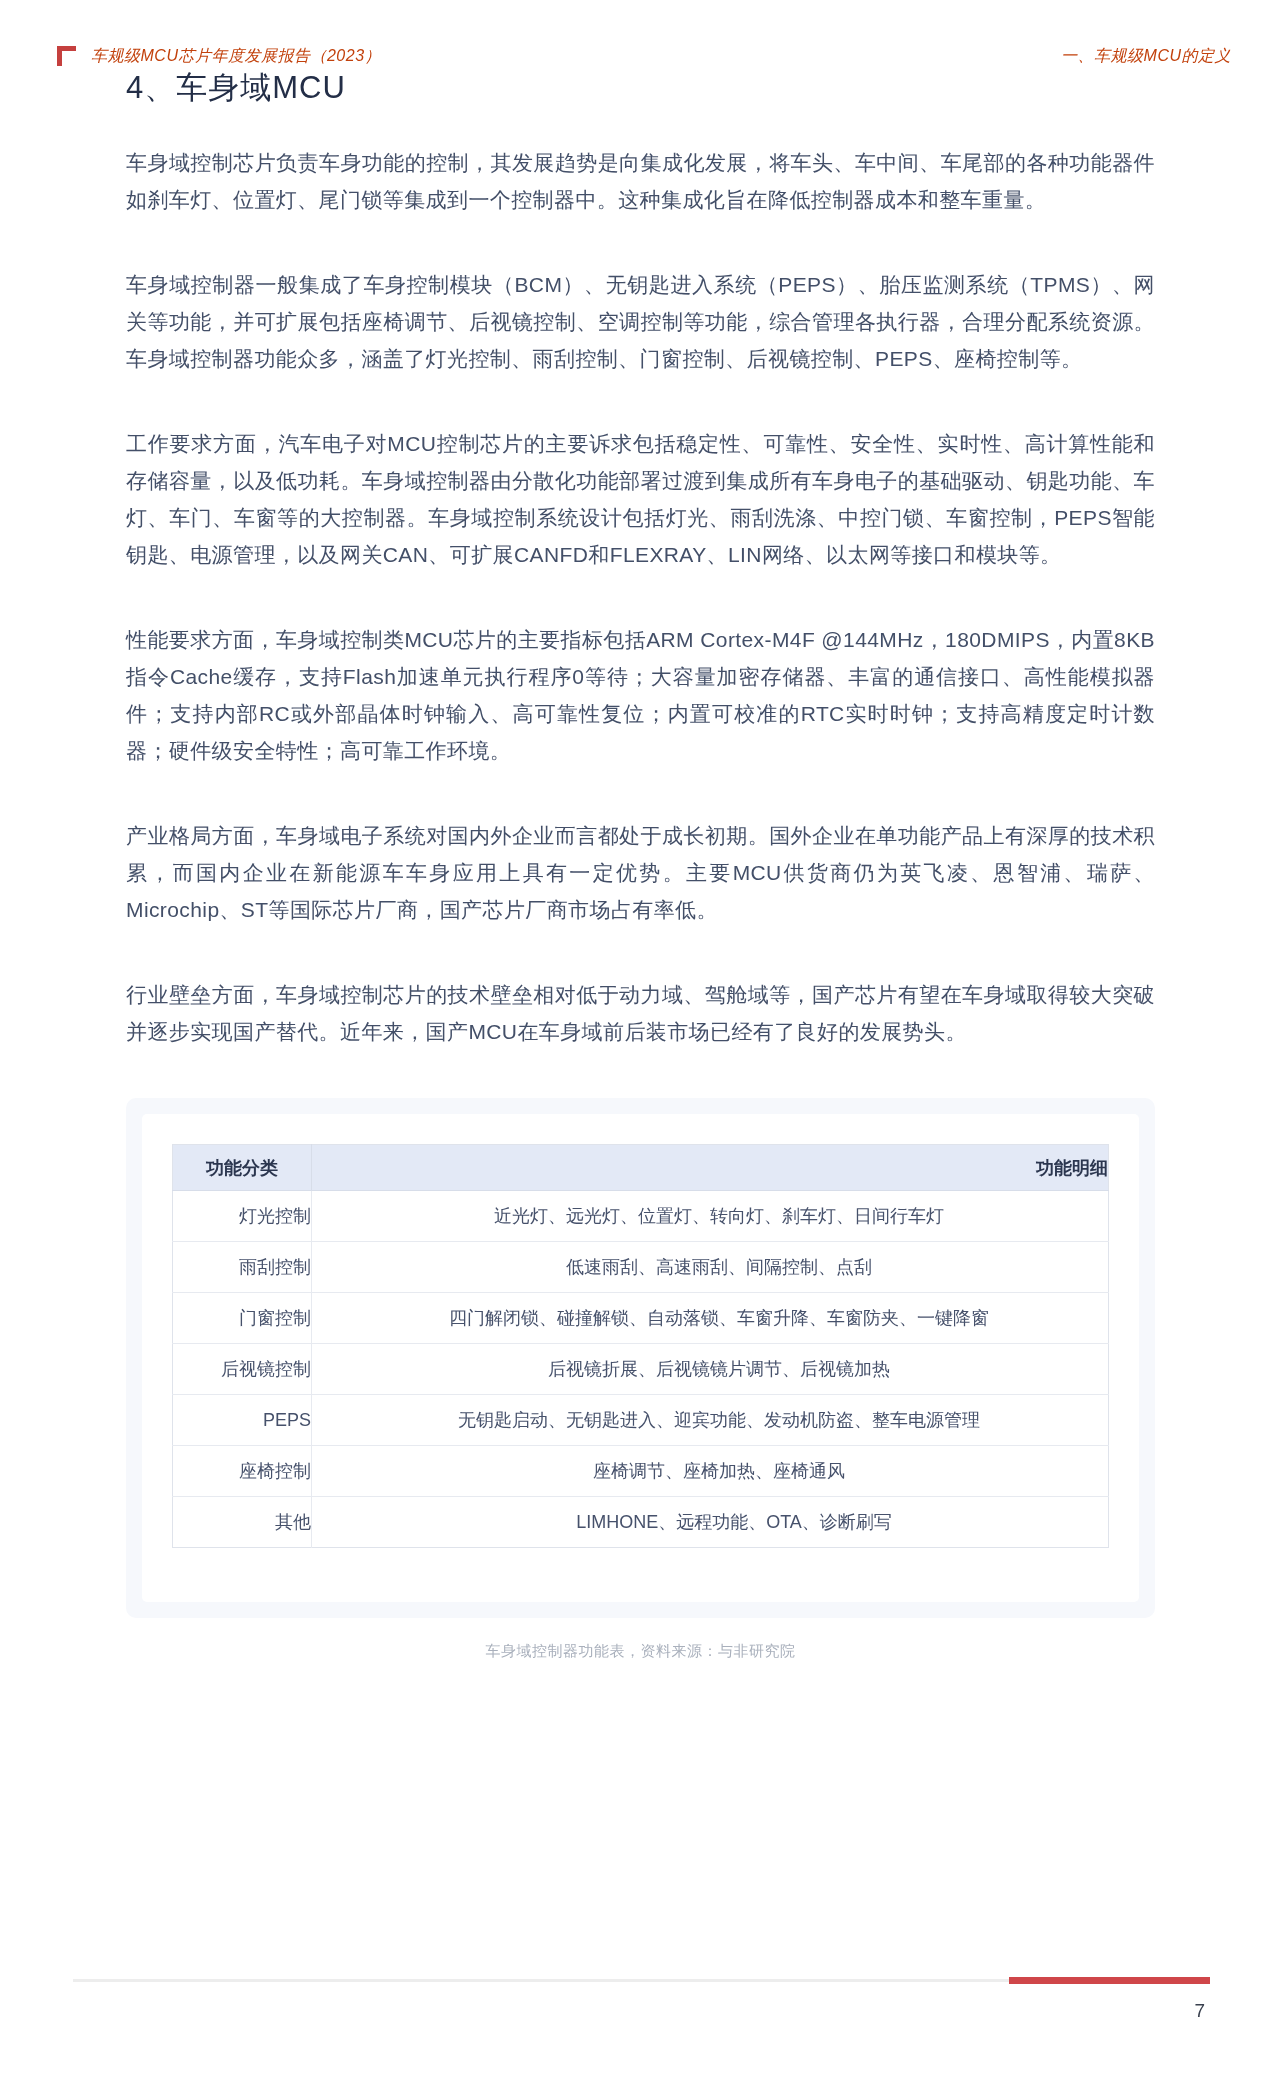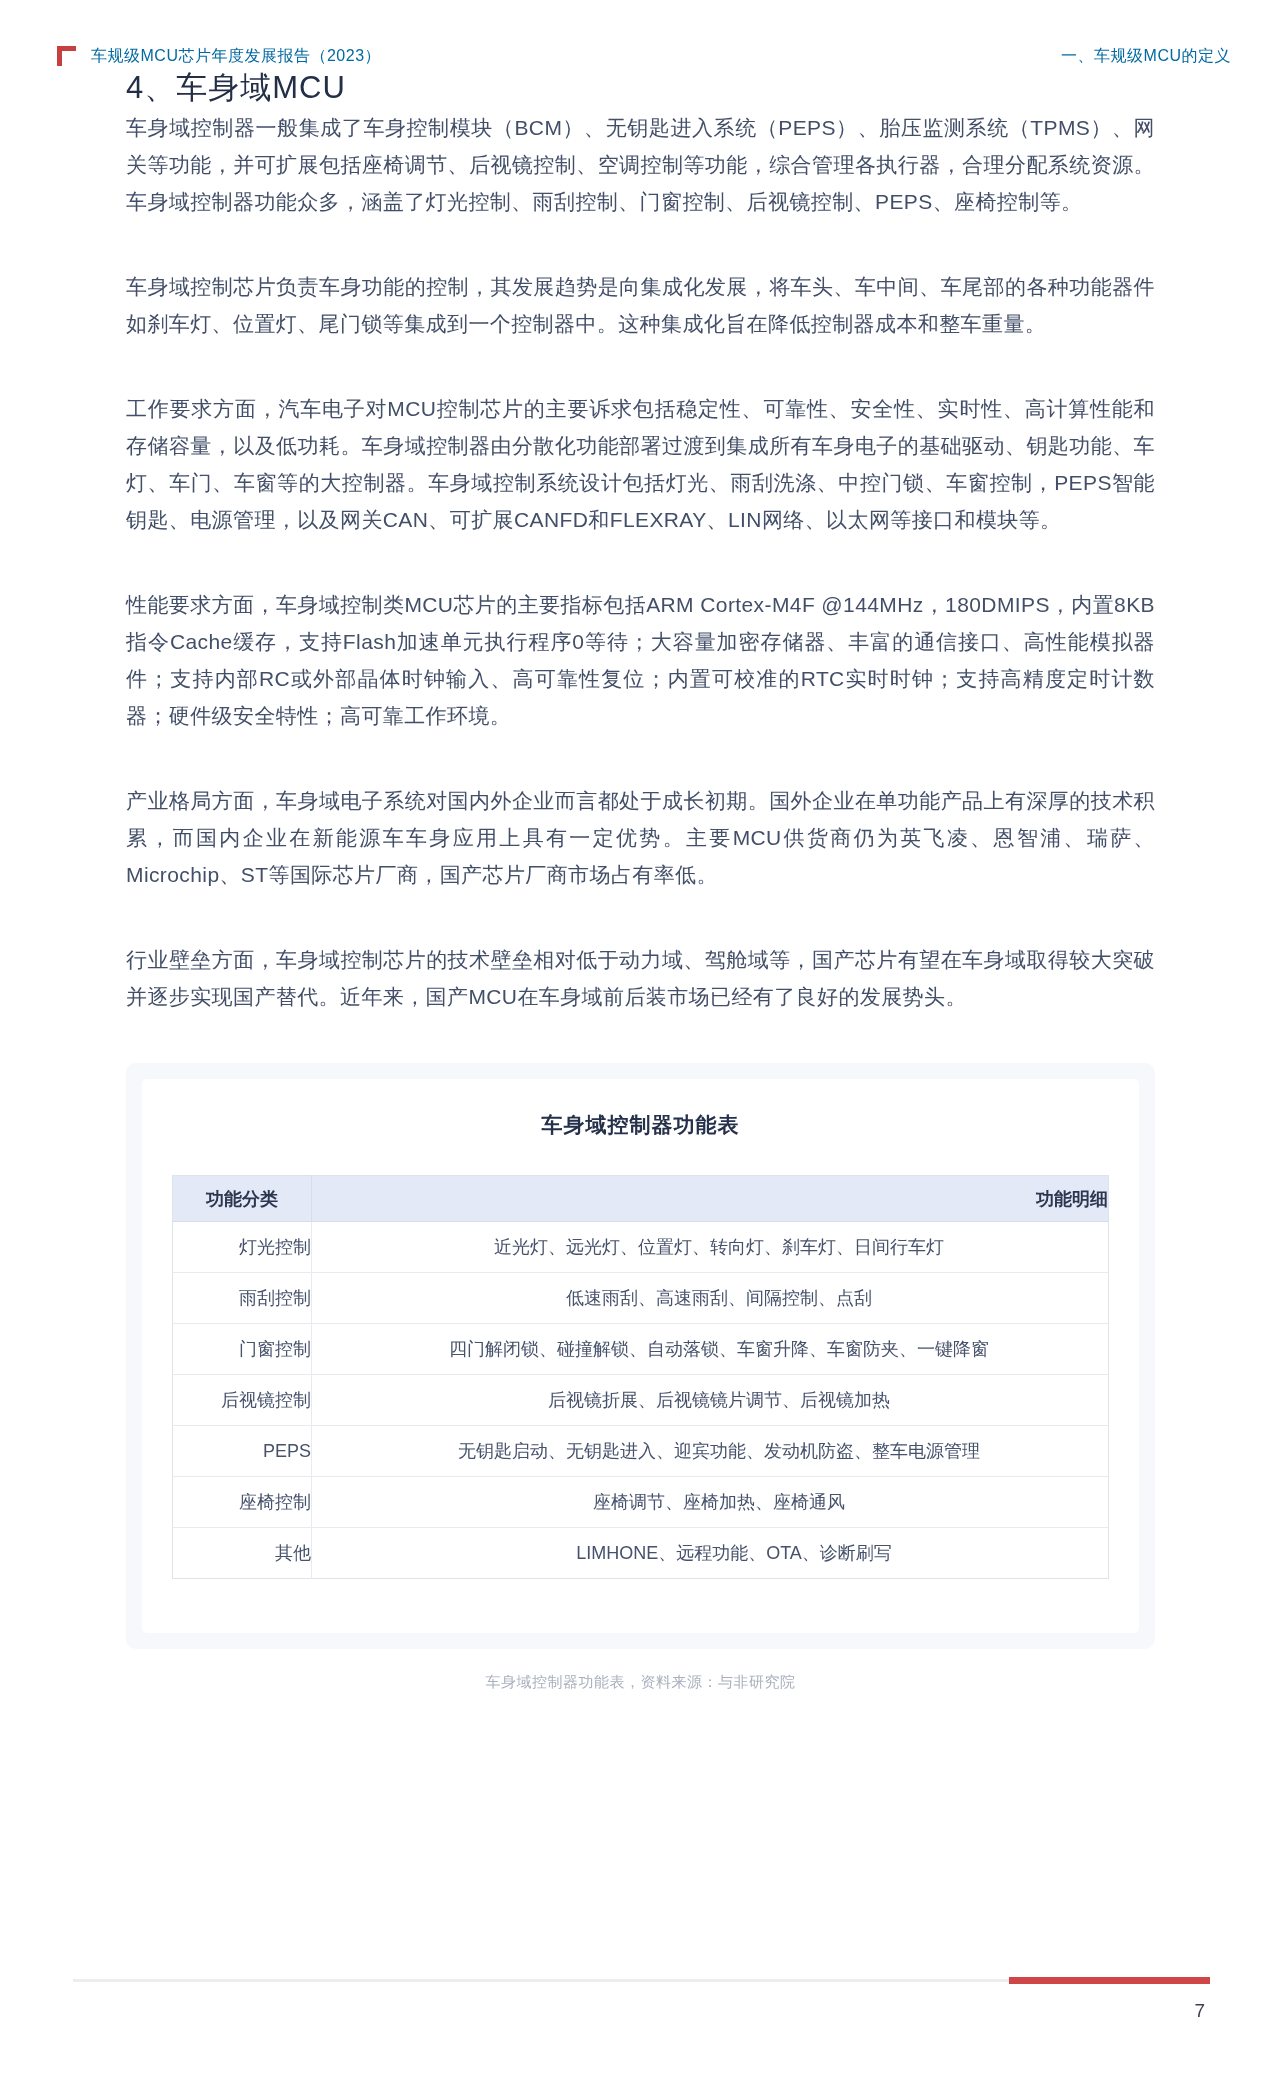--- a/index.html
+++ b/index.html
@@ -13,21 +13,21 @@
   .hdr {
     display:flex; justify-content:space-between; align-items:flex-start;
     padding:45px 49px 0 57px;
   }
   .hdr-left { display:flex; align-items:flex-start; gap:15px; }
   .corner-icon {
     width:19px; height:20px; margin-top:1px;
     border-top:5px solid #c5403e; border-left:5px solid #c5403e;
   }
   .hdr-title, .hdr-chapter {
-    font-size:16px; line-height:22px; color:#0369a1; letter-spacing:0.5px;
+    font-size:16px; line-height:22px; color:#c2410c; letter-spacing:0.5px;font-style:italic;
   }
   
   .content { padding:0 125px 0 126px; }
   .sec-title {
     font-size:31px; line-height:42px; font-weight:400;
     color:#232e47; letter-spacing:1px;
   }
   .para {
     margin-top:0; margin-bottom:48px;
     font-size:21px; line-height:37px; color:#434f68;
@@ -89,30 +89,29 @@
     <div class="hdr-left">
       <span class="corner-icon"></span>
       <span class="hdr-title">车规级MCU芯片年度发展报告（2023）</span>
     </div>
     <div class="hdr-chapter">一、车规级MCU的定义</div>
   </div>
 
   <div class="content">
     <h1 class="sec-title">4、车身域MCU</h1>
 
+    <p class="para first">车身域控制芯片负责车身功能的控制，其发展趋势是向集成化发展，将车头、车中间、车尾部的各种功能器件如刹车灯、位置灯、尾门锁等集成到一个控制器中。这种集成化旨在降低控制器成本和整车重量。</p>
     <p class="para">车身域控制器一般集成了车身控制模块（BCM）、无钥匙进入系统（PEPS）、胎压监测系统（TPMS）、网关等功能，并可扩展包括座椅调节、后视镜控制、空调控制等功能，综合管理各执行器，合理分配系统资源。车身域控制器功能众多，涵盖了灯光控制、雨刮控制、门窗控制、后视镜控制、PEPS、座椅控制等。</p>
-    <p class="para first">车身域控制芯片负责车身功能的控制，其发展趋势是向集成化发展，将车头、车中间、车尾部的各种功能器件如刹车灯、位置灯、尾门锁等集成到一个控制器中。这种集成化旨在降低控制器成本和整车重量。</p>
     <p class="para">工作要求方面，汽车电子对MCU控制芯片的主要诉求包括稳定性、可靠性、安全性、实时性、高计算性能和存储容量，以及低功耗。车身域控制器由分散化功能部署过渡到集成所有车身电子的基础驱动、钥匙功能、车灯、车门、车窗等的大控制器。车身域控制系统设计包括灯光、雨刮洗涤、中控门锁、车窗控制，PEPS智能钥匙、电源管理，以及网关CAN、可扩展CANFD和FLEXRAY、LIN网络、以太网等接口和模块等。</p>
     <p class="para">性能要求方面，车身域控制类MCU芯片的主要指标包括ARM Cortex-M4F @144MHz，180DMIPS，内置8KB指令Cache缓存，支持Flash加速单元执行程序0等待；大容量加密存储器、丰富的通信接口、高性能模拟器件；支持内部RC或外部晶体时钟输入、高可靠性复位；内置可校准的RTC实时时钟；支持高精度定时计数器；硬件级安全特性；高可靠工作环境。</p>
     <p class="para">产业格局方面，车身域电子系统对国内外企业而言都处于成长初期。国外企业在单功能产品上有深厚的技术积累，而国内企业在新能源车车身应用上具有一定优势。主要MCU供货商仍为英飞凌、恩智浦、瑞萨、Microchip、ST等国际芯片厂商，国产芯片厂商市场占有率低。</p>
     <p class="para">行业壁垒方面，车身域控制芯片的技术壁垒相对低于动力域、驾舱域等，国产芯片有望在车身域取得较大突破并逐步实现国产替代。近年来，国产MCU在车身域前后装市场已经有了良好的发展势头。</p>
 
     <section class="card">
       <div class="panel">
-        <h2 class="tbl-title">车身域控制器功能表</h2>
         <table class="func">
           <thead>
             <tr>
               <th class="c1">功能分类</th>
               <th class="c2">功能明细</th>
             </tr>
           </thead>
           <tbody>
             <tr>
               <td class="cat">灯光控制</td>

